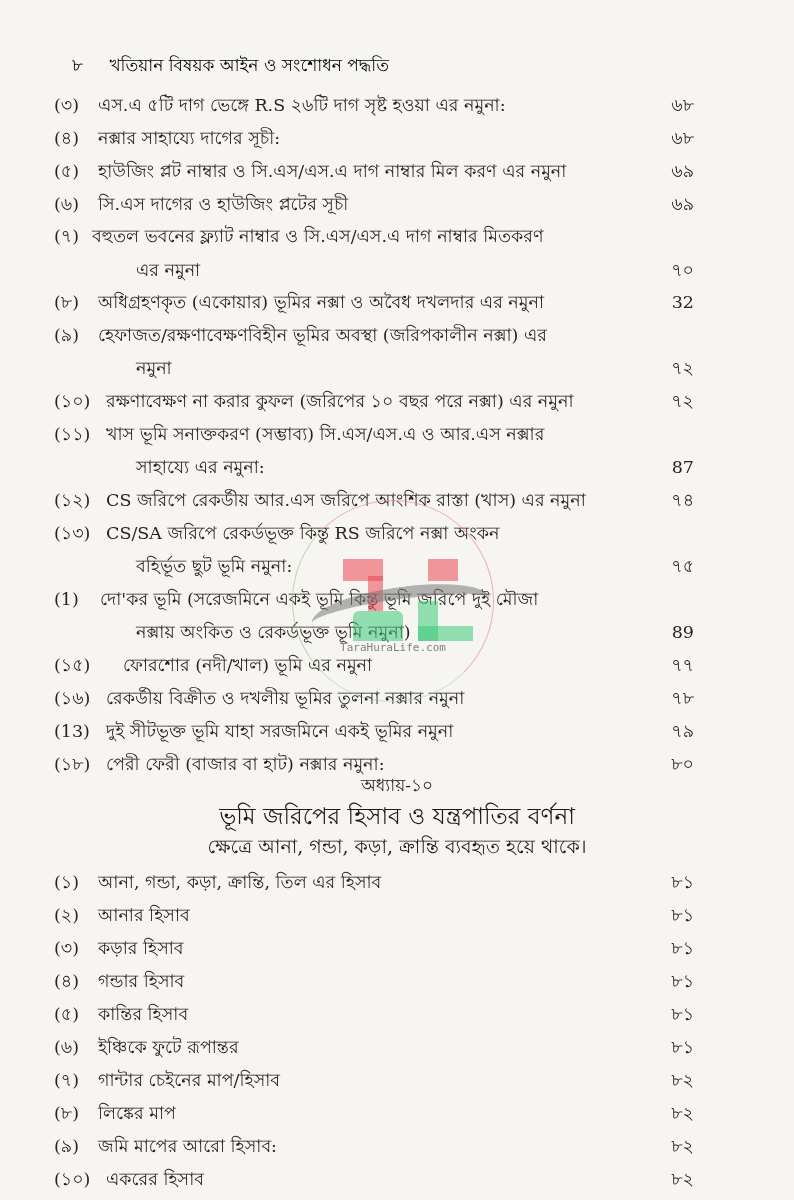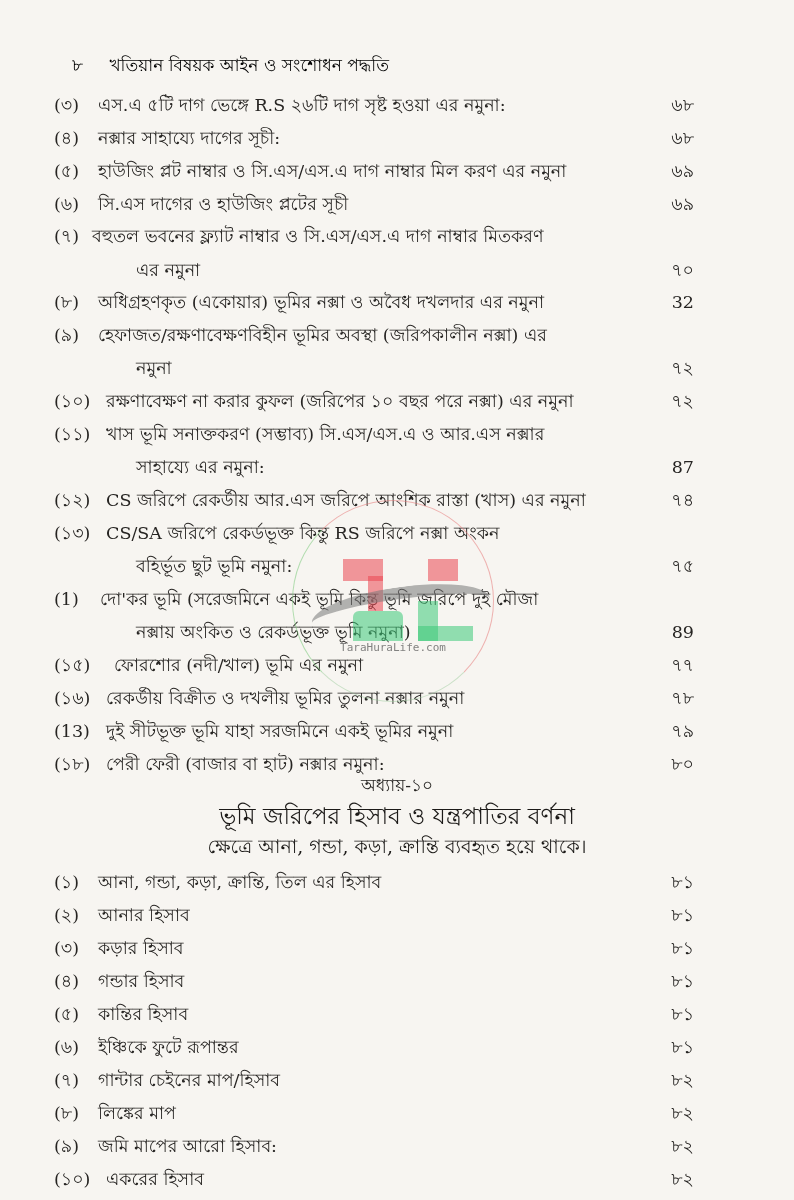--- a/index.html
+++ b/index.html
@@ -134,21 +134,21 @@
   <div class="row" style="top:585px">
     <span class="num">(1)</span>
     <span class="txt" style="left:46px">দো'কর ভূমি (সরেজমিনে একই ভূমি কিন্তু ভূমি জরিপে দুই মৌজা</span>
   </div>
   <div class="row" style="top:618px">
     <span class="txt cont">নক্সায় অংকিত ও রেকর্ডভূক্ত ভূমি নমুনা)</span>
     <span class="pg">89</span>
   </div>
   <div class="row" style="top:651px">
     <span class="num">(১৫)</span>
-    <span class="txt" style="left:60px">ফোরশোর (নদী/খাল) ভূমি এর নমুনা</span>
+    <span class="txt" style="left:69px">ফোরশোর (নদী/খাল) ভূমি এর নমুনা</span>
     <span class="pg">৭৭</span>
   </div>
   <div class="row" style="top:684px">
     <span class="num">(১৬)</span>
     <span class="txt" style="left:52px">রেকর্ডীয় বিক্রীত ও দখলীয় ভূমির তুলনা নক্সার নমুনা</span>
     <span class="pg">৭৮</span>
   </div>
   <div class="row" style="top:717px">
     <span class="num">(13)</span>
     <span class="txt" style="left:52px">দুই সীটভূক্ত ভূমি যাহা সরজমিনে একই ভূমির নমুনা</span>

